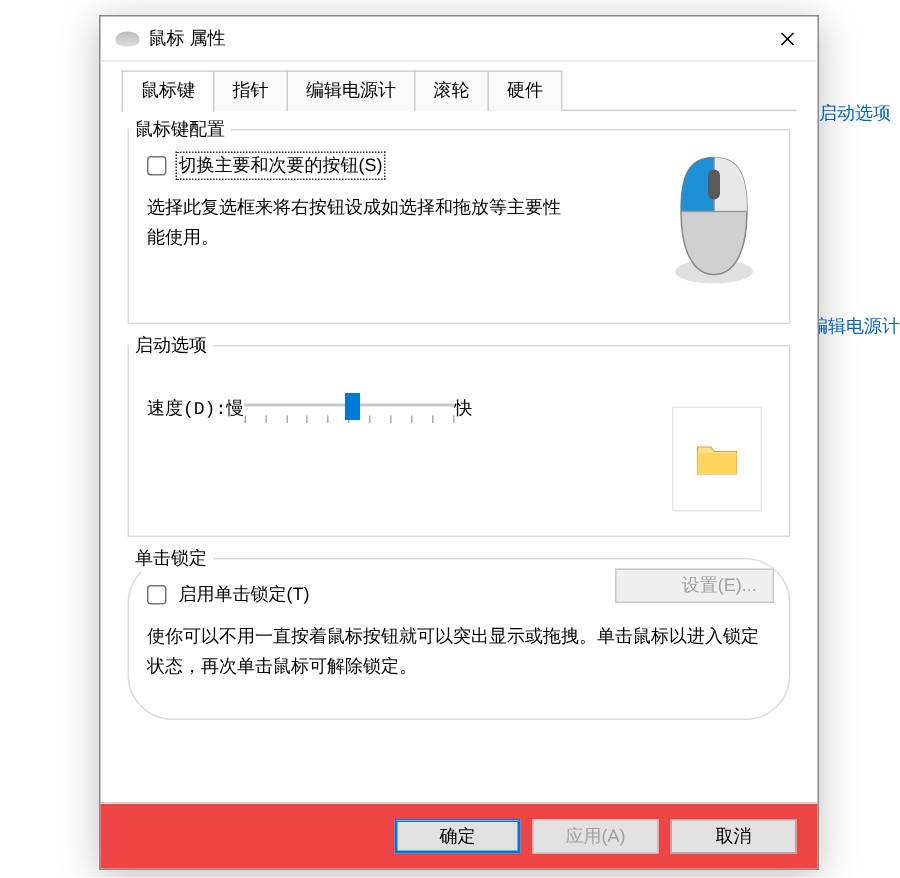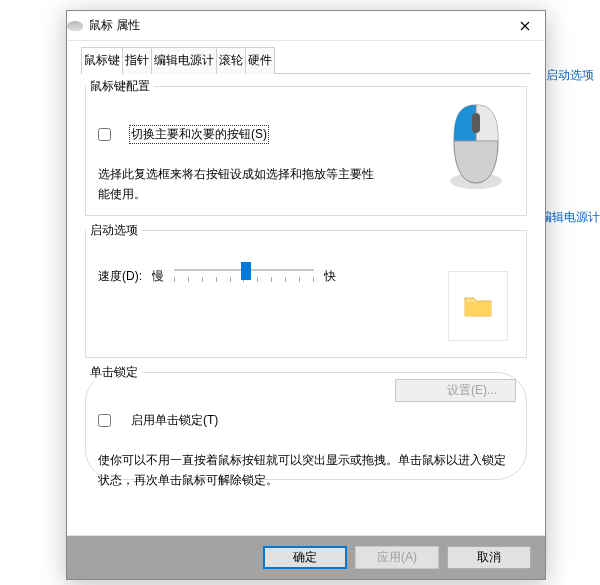--- a/index.html
+++ b/index.html
@@ -37,21 +37,21 @@
       border: 1px solid #888;
       box-shadow: 0 4px 24px rgba(0,0,0,0.25);
       display: flex;
       flex-direction: column;
     }
     .titlebar {
       height: 30px;
       border-bottom: 1px solid #e6e6e6;
       display: flex;
       align-items: center;
-      padding: 0 0 0 0;
+      padding: 0 0 0 10px;
     }
     .titlebar-icon {
       width: 16px; height: 10px;
       display: inline-block;
       background: linear-gradient(#bbb,#ddd);
       border-radius: 50% 50% 40% 40%;
       margin-right: 6px;
     }
     .titlebar-title { flex: 1; font-size: 12px; color: #000; }
     .titlebar-close {
@@ -66,21 +66,21 @@
       position: relative;
     }
     .tabs::after {
       content: "";
       position: absolute;
       left: 14px; right: 14px; bottom: 0;
       height: 1px;
       background: #d0d0d0;
     }
     .tab {
-      padding: 4px 2px 5px;
+      padding: 4px 12px 5px;
       border: 1px solid #d0d0d0;
       border-bottom: none;
       background: #fafafa;
       margin-right: -1px;
       cursor: pointer;
       font-size: 12px;
       position: relative;
       z-index: 1;
     }
     .tab.active {
@@ -104,50 +104,49 @@
       position: absolute;
       top: -9px;
       left: 0;
       background: #fff;
       padding: 0 4px;
       font-size: 12px;
     }
     .checkbox-row {
       display: flex;
       align-items: center;
-      gap: 16px;
-      margin-top: 24px;
+      gap: 4px;
     }
     .checkbox-row input[type=checkbox] {
       width: 13px; height: 13px;
       margin-right: 2px;
     }
     .checkbox-label {
       border: 1px dotted transparent;
       padding: 0 1px;
     }
     .checkbox-label.focused { border-color: #333; }
     .desc {
       color: #000;
-      margin-top: 20px;
+      margin-top: 8px;
       line-height: 1.7;
       max-width: 280px;
     }
     .mouse-illus {
       position: absolute;
       right: 18px;
       top: 14px;
       width: 64px;
       height: 90px;
     }
     .slider-row {
       display: flex;
-      align-items: flex-end;
-      gap: 10px;
+      align-items: center;
       margin-top: 14px;
+      font-family: Liberation Mono, monospace;
     }
     .slider-label { }
     .slider-wrap {
       position: relative;
       width: 140px;
       height: 26px;
     }
     .slider-track {
       position: absolute;
       top: 10px; left: 0; right: 0;
@@ -179,39 +178,39 @@
       border: 1px solid #e6e6e6;
       display: flex;
       align-items: center;
       justify-content: center;
     }
     .folder-svg { width: 30px; height: 24px; }
     .settings-btn {
       position: absolute;
       right: 10px;
       top: 6px;
-      width: 121px;
+      width: 106px;
       height: 23px;
       border: 1px solid #c8c8c8;
       background: #efefef;
       color: #a0a0a0;
       font-size: 12px;
       text-align: center;
       line-height: 21px;
       padding-left: 33px;
     }
     .bottom-bar {
       height: 44px;
       border-top: 1px solid #e0e0e0;
       display: flex;
       justify-content: flex-end;
       align-items: center;
       padding: 0 14px;
       gap: 8px;
-      background: #a3a3a3;
+      background: #ef4444;
     }
     .btn {
       min-width: 84px;
       height: 23px;
       border: 1px solid #adadad;
       background: #e1e1e1;
       font-size: 12px;
       cursor: pointer;
       text-align: center;
       line-height: 21px;

